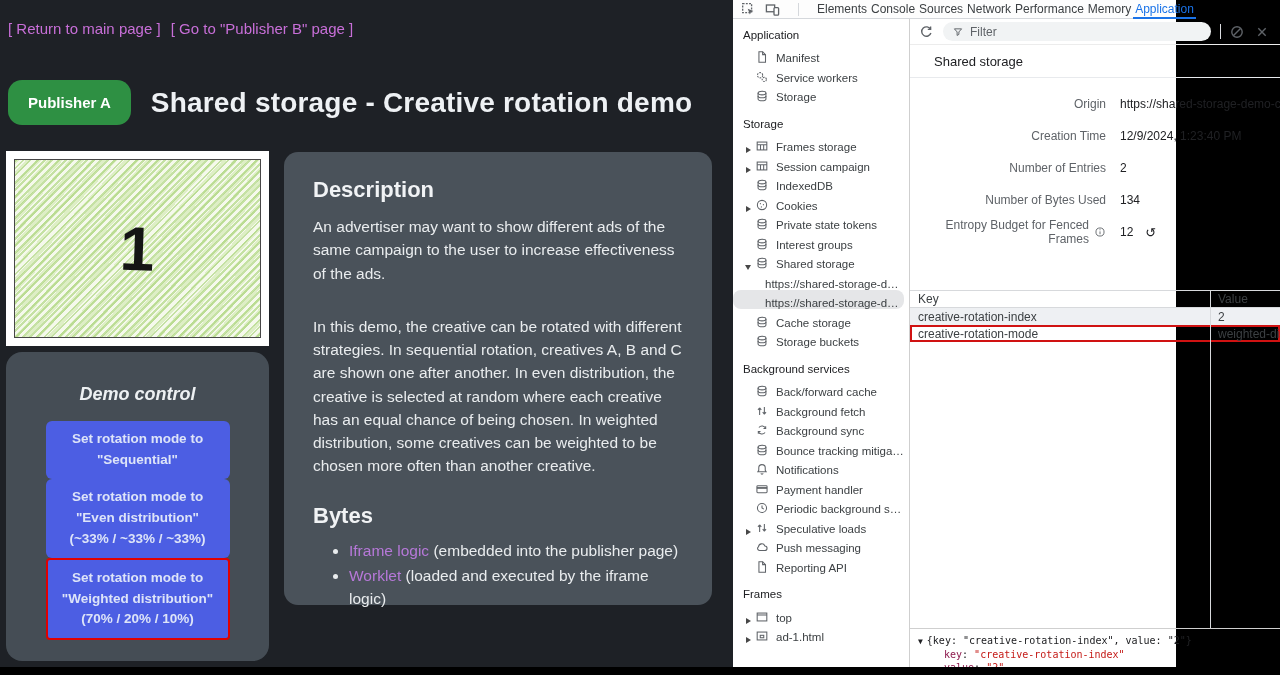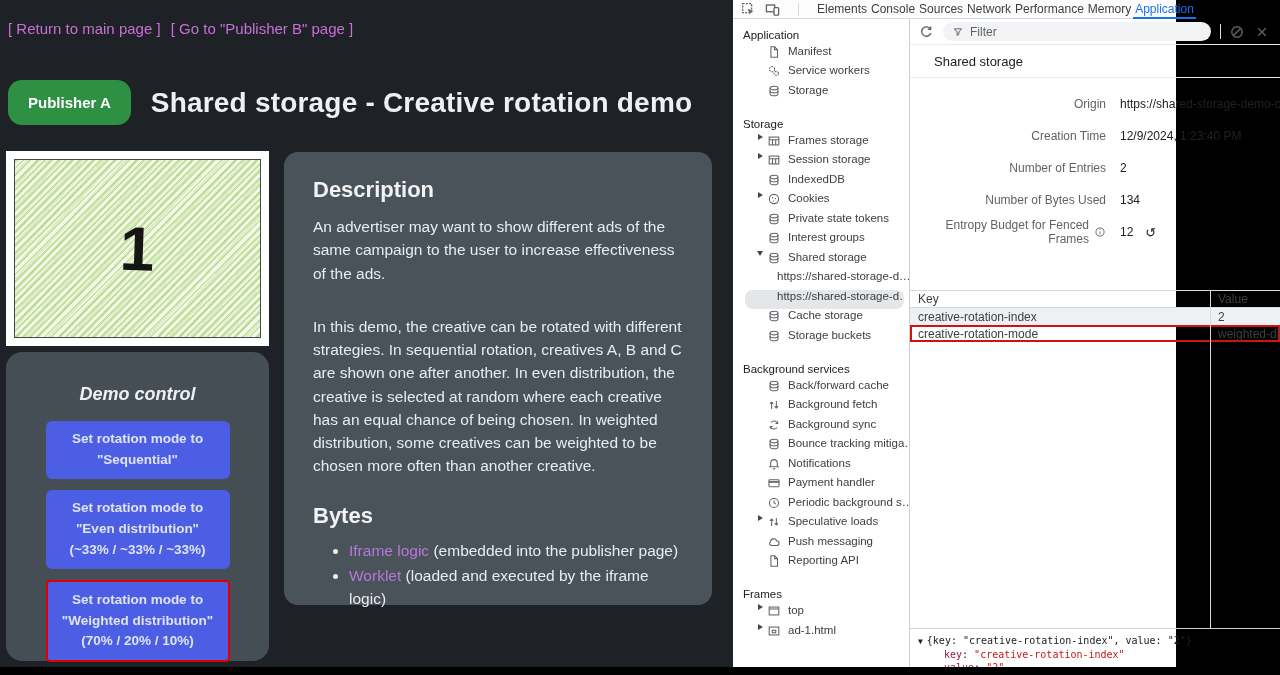--- a/index.html
+++ b/index.html
@@ -19,21 +19,21 @@
   .creative-inner { width:100%; height:100%; border:1.5px solid #474747; display:flex; align-items:center; justify-content:center;
     background-color:#f5f9ec;
     background-image:
       repeating-linear-gradient(135deg, rgba(158,206,104,.55) 0 2px, rgba(255,255,255,0) 2px 5px),
       repeating-linear-gradient(133deg, rgba(186,222,140,.4) 0 3px, rgba(255,255,255,0) 3px 8px);
   }
   .creative-num { font-size:62px; font-weight:bold; color:#151515; transform:rotate(2deg); }
 
   .demo-card { position:absolute; left:6px; top:352px; width:263px; height:309px; background:#454d55; border-radius:16px; }
   .demo-card h3 { text-align:center; margin-top:32px; font-size:18px; color:#edf0f2;font-style:italic; }
-  .btn-col { display:flex; flex-direction:column; align-items:center; gap:11px; margin-top:16px; }
+  .btn-col { display:flex; flex-direction:column; align-items:center; margin-top:16px; }
   .rot-btn { width:184px; background:#4c5ee3; color:#dde4f8; border:none; border-radius:6px; font-family:"Liberation Sans",sans-serif;
     font-weight:bold; font-size:13.5px; line-height:1.55; padding:8px 4px; white-space:pre-line; cursor:pointer; }
   .rot-btn.hl { border:2px solid #e00000; border-radius:4px; }
 
   .desc-card { position:absolute; left:284px; top:152px; width:428px; height:453px; background:#4a525a; border-radius:14px; padding:25px 29px; }
   .desc-card h2 { color:#f1f3f5; font-size:22px; }
   .desc-card p { color:#e9ecee; font-size:15.5px; line-height:1.5; margin-top:12px; }
   .desc-card p + p { margin-top:30px; }
   .desc-card h2.code-h { margin-top:25px; }
   .desc-card ul { margin:10px 0 0 36px; }
@@ -45,21 +45,21 @@
   .dt-tabbar { position:absolute; top:0; left:0; right:0; height:19px; background:#fdfdfd; border-bottom:1px solid #d5d8dc; display:flex; align-items:center; }
   .tab-icons { display:flex; align-items:center; padding-left:8px; gap:9px; }
   .tb-sep { width:1px; height:13px; background:#d5d8dc; margin-left:9px; }
   .dt-tabs { flex:1; display:flex; justify-content:space-between; padding:0 6px 0 16px; height:19px; }
   .dt-tab { display:flex; align-items:center; height:19px; padding:0 2px; color:#3c4043; cursor:pointer; }
   .dt-tab.sel { color:#1a73e8; box-shadow:inset 0 -2px 0 #1a73e8; }
 
   .dt-sidebar { position:absolute; top:19px; left:0; width:177px; height:648px; border-right:1px solid #cfcfcf; overflow:hidden; padding-top:6px; font-size:11.5px; }
   .sec-h { height:19.5px; display:flex; align-items:center; padding-left:10px; color:#202124; }
   .sec-h.mt { margin-top:11px; }
-  .si { height:19.5px; display:flex; align-items:flex-start; padding-left:8px; white-space:nowrap; overflow:hidden; cursor:pointer;margin-left:12px; }
+  .si { height:19.5px; display:flex; align-items:flex-end; padding-left:8px; white-space:nowrap; overflow:hidden; cursor:pointer; }
   .si .arrow { width:14px; display:flex; justify-content:center; flex:none; }
   .tri-r { width:0; height:0; border-left:5px solid #474747; border-top:3.5px solid transparent; border-bottom:3.5px solid transparent; }
   .tri-d { width:0; height:0; border-top:5px solid #474747; border-left:3.5px solid transparent; border-right:3.5px solid transparent; }
   .ic { width:14px; height:14px; flex:none; margin-right:7px; stroke:#5f6368; fill:none; stroke-width:1.2; }
   .si.child { padding-left:32px; }
   .si.sel { background:#e5e6e8; border-radius:8px; margin-right:5px; }
 
   .dt-main { position:absolute; top:19px; left:177px; width:370px; height:648px; }
   .dt-toolbar { position:absolute; top:0; left:0; right:0; height:26px; display:flex; align-items:center; padding:0 10px 0 8px; border-bottom:1px solid #ececec; }
   .tool-ic { width:16px; height:16px; stroke:#5f6368; fill:none; stroke-width:1.4; cursor:pointer; flex:none; }
@@ -280,21 +280,21 @@
           </svg>
           <span>Frames storage</span>
         </div>
       <div class="si">
           <span class="arrow">
             <span class="tri-r"></span>
           </span>
           <svg class="ic">
             <use href="#i-table"></use>
           </svg>
-          <span>Session storage</span>
+          <span>Session campaign</span>
         </div>
       <div class="si">
           <span class="arrow"></span>
           <svg class="ic">
             <use href="#i-db"></use>
           </svg>
           <span>IndexedDB</span>
         </div>
       <div class="si">
           <span class="arrow">

